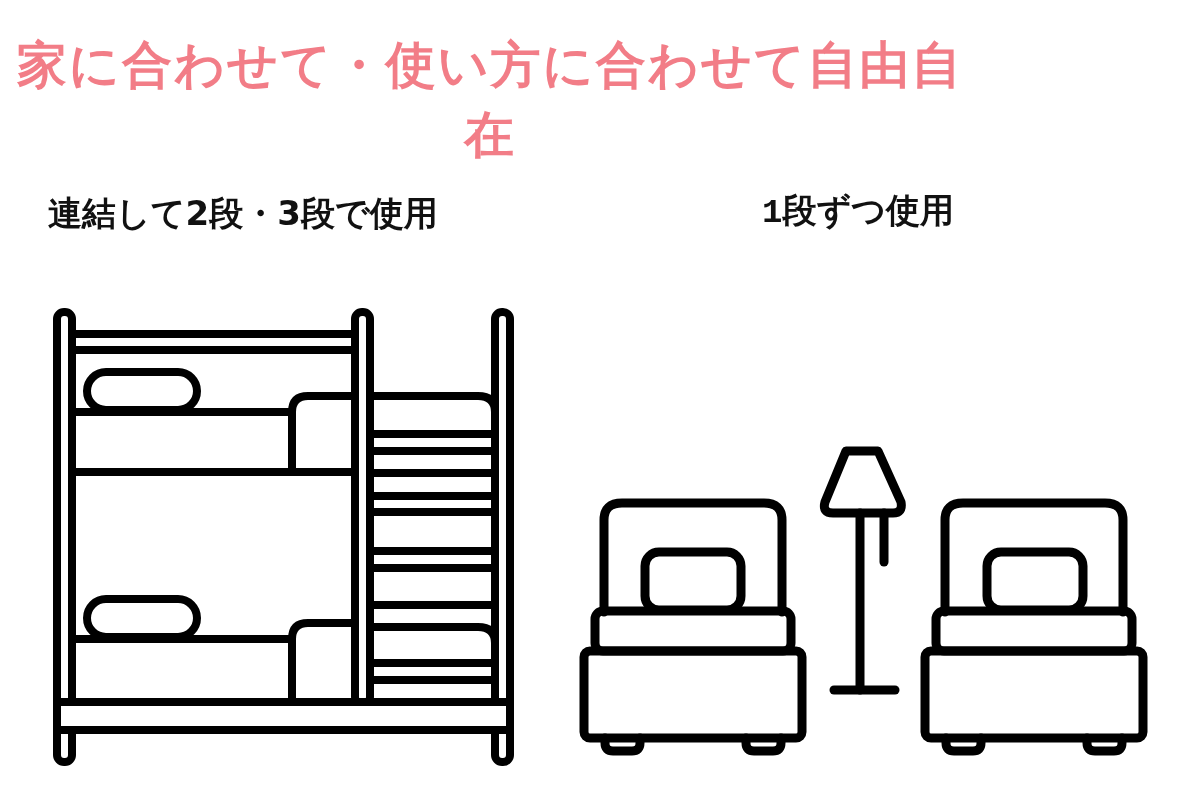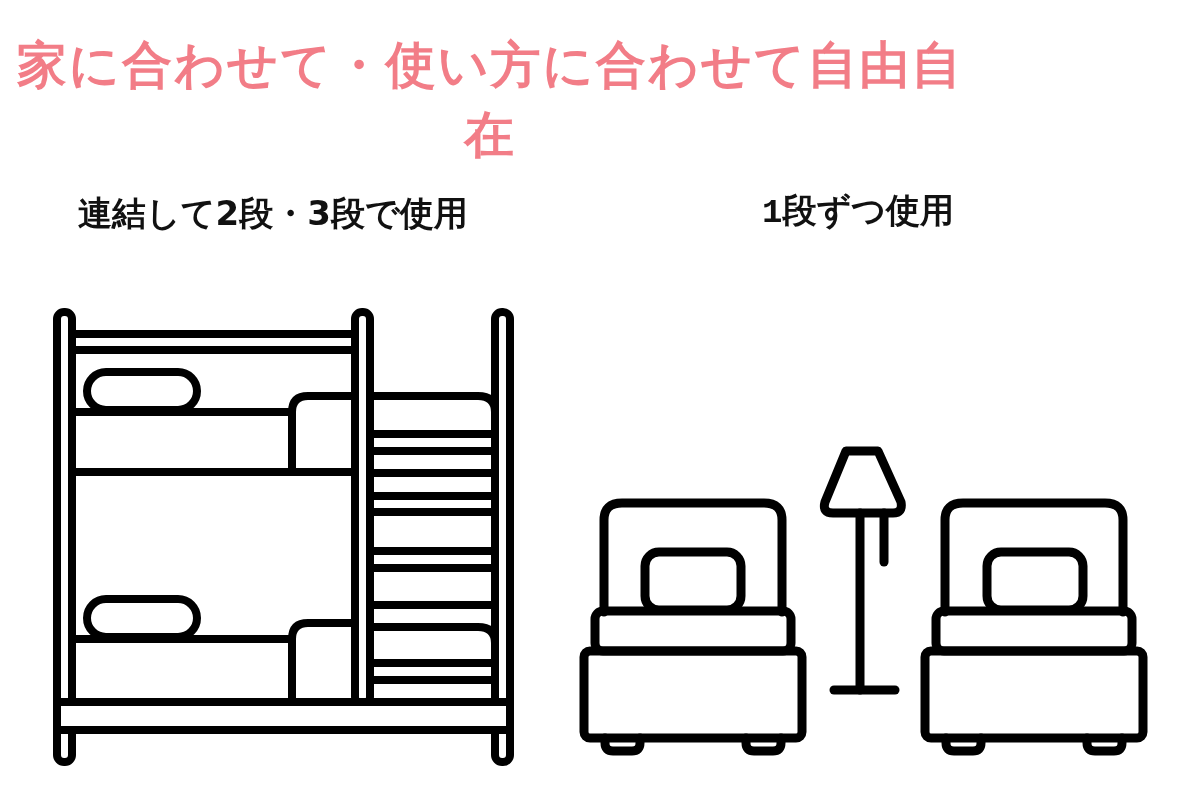--- a/index.html
+++ b/index.html
@@ -4,21 +4,21 @@
   <style>
     html, body { margin: 0; padding: 0; background: #ffffff; }
     body { width: 1200px; height: 800px; position: relative; overflow: hidden; font-family: "DejaVu Sans", sans-serif; }
     .title {
       position: absolute; left: 0; top: 30px; width: 980px; text-align: center;
       font-size: 50px; font-weight: bold; letter-spacing: 2px; line-height: 70px;
     }
     .subtitle {
       position: absolute; top: 188px; font-size: 34px; font-weight: bold; color: #111; line-height: 50px;
     }
-    .sub-left { left: 48px; margin-left: 30px; }
+    .sub-left { left: 48px; }
     .sub-right { left: 762px; font-family: Liberation Mono, monospace; }
     svg { position: absolute; }
   </style>
 </head>
 <body>
 
 <div class="title" style="color: rgb(242, 125, 135);">家に合わせて・使い方に合わせて自由自在</div>
 
 <div class="subtitle sub-left">連結して2段・3段で使用</div>
 <div class="subtitle sub-right">1段ずつ使用</div>

